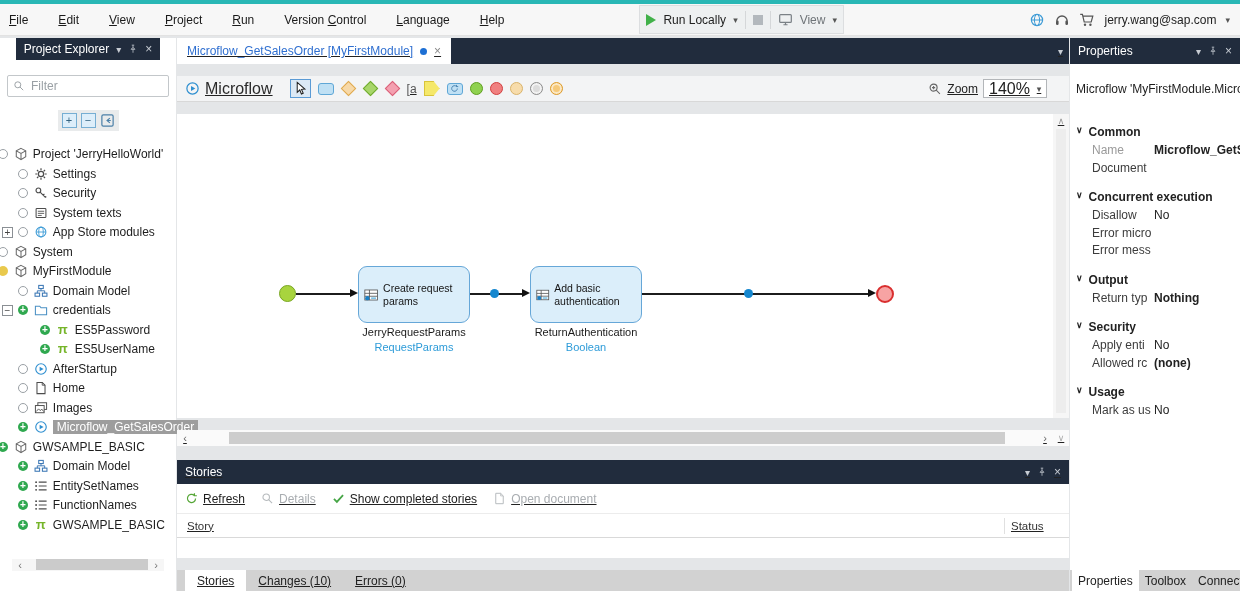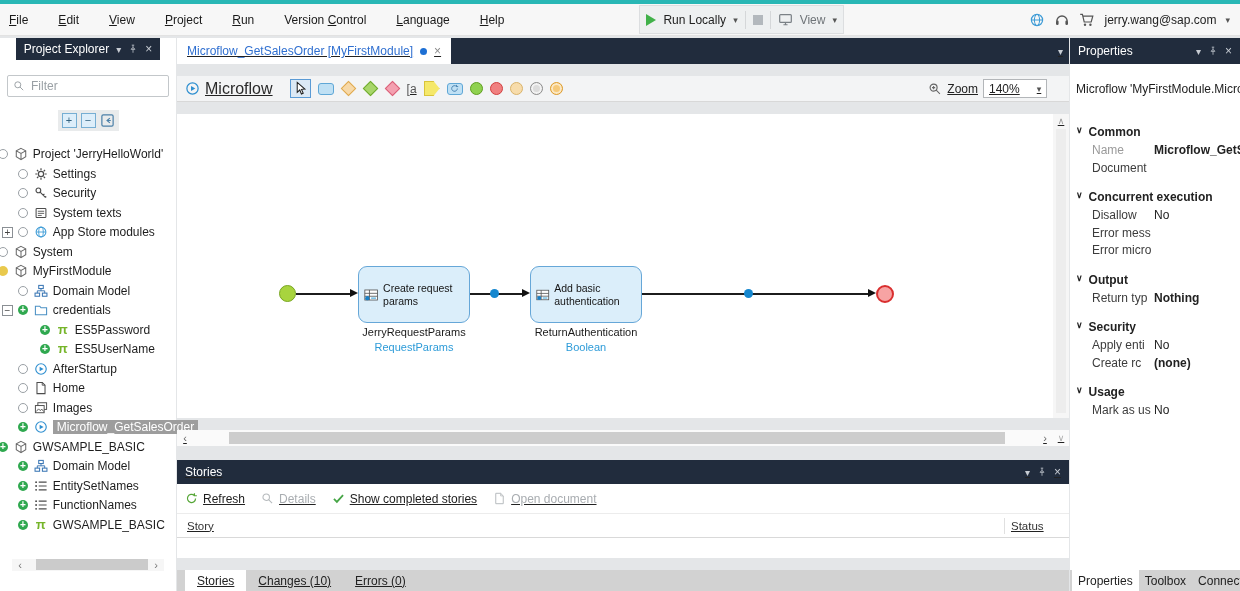--- a/index.html
+++ b/index.html
@@ -80,21 +80,21 @@
   .anno::before{content:"[a";font-size:12px;color:#555;}
   .flag{width:14px;height:13px;background:#f5e86a;border:1px solid #d9c43a;clip-path:polygon(0 0,62% 0,100% 50%,62% 100%,0 100%);}
   .tc{width:13px;height:13px;border-radius:50%;box-sizing:border-box;}
   .tc-green{background:#8fd14f;border:1.5px solid #5f9e1f;}
   .tc-red{background:#f08080;border:1.5px solid #d23f3f;}
   .tc-beige{background:#f7dcab;border:1.5px solid #d9b36a;}
   .tc-grayd{background:#dcdcdc;border:1.5px solid #8d8d8d;box-shadow:inset 0 0 0 2px #f2f2f2;}
   .tc-oranged{background:#f5c97a;border:1.5px solid #dd9c2e;box-shadow:inset 0 0 0 2px #fbe8c4;}
   #zoomer{margin-left:auto;display:flex;align-items:center;gap:5px;padding-right:14px;}
   #zoombox{width:64px;height:19px;border:1px solid #b3b6b9;background:#fff;display:flex;align-items:center;box-sizing:border-box;}
-  #zoombox .v{flex:1;padding-left:5px;font-size:12px;}
+  #zoombox .v{flex:1;padding-left:5px;font-size:16px;}
   #zoombox .dd{width:14px;text-align:center;color:#555;font-size:9px;}
   #canvaswrap{flex:1;display:flex;min-height:0;}
   #canvas{flex:1;background:#fff;position:relative;overflow:hidden;}
   #vscroll{width:16px;background:#f6f6f6;display:flex;flex-direction:column;align-items:center;color:#999;font-size:9px;padding:2px 0;box-sizing:border-box;}
   #vscroll .vthumb{width:10px;flex:1;margin:3px 0;background:#ededed;}
   
   .flowline{position:absolute;height:1.5px;background:#1c1c1c;top:179px;}
   .arrowhead{position:absolute;top:175px;width:0;height:0;border-left:8px solid #111;border-top:4.5px solid transparent;border-bottom:4.5px solid transparent;}
   #nstart{position:absolute;left:102px;top:171px;width:17px;height:17px;border-radius:50%;background:#a8d43e;border:1.5px solid #79a622;box-sizing:border-box;}
   #nend{position:absolute;left:699px;top:171px;width:18px;height:18px;border-radius:50%;background:#f7a3a3;border:2px solid #d92f2f;box-sizing:border-box;}
@@ -642,45 +642,45 @@
       </div>
     <div class="psec">
         <span class="ch"></span>
         <span>Concurrent execution</span>
       </div>
     <div class="prow">
         <span class="plabel">Disallow</span>
         <span class="pvalue">No</span>
       </div>
     <div class="prow">
+        <span class="plabel">Error micro</span>
+        <span class="pvalue"></span>
+      </div>
+    <div class="prow">
         <span class="plabel">Error mess</span>
-        <span class="pvalue"></span>
-      </div>
-    <div class="prow">
-        <span class="plabel">Error micro</span>
         <span class="pvalue"></span>
       </div>
     <div class="psec">
         <span class="ch"></span>
         <span>Output</span>
       </div>
     <div class="prow">
         <span class="plabel">Return typ</span>
         <span class="pvalue bold">Nothing</span>
       </div>
     <div class="psec">
         <span class="ch"></span>
         <span>Security</span>
       </div>
     <div class="prow">
         <span class="plabel">Apply enti</span>
         <span class="pvalue">No</span>
       </div>
     <div class="prow">
-        <span class="plabel">Create rc</span>
+        <span class="plabel">Allowed rc</span>
         <span class="pvalue bold">(none)</span>
       </div>
     <div class="psec">
         <span class="ch"></span>
         <span>Usage</span>
       </div>
     <div class="prow">
         <span class="plabel">Mark as us</span>
         <span class="pvalue">No</span>
       </div>

